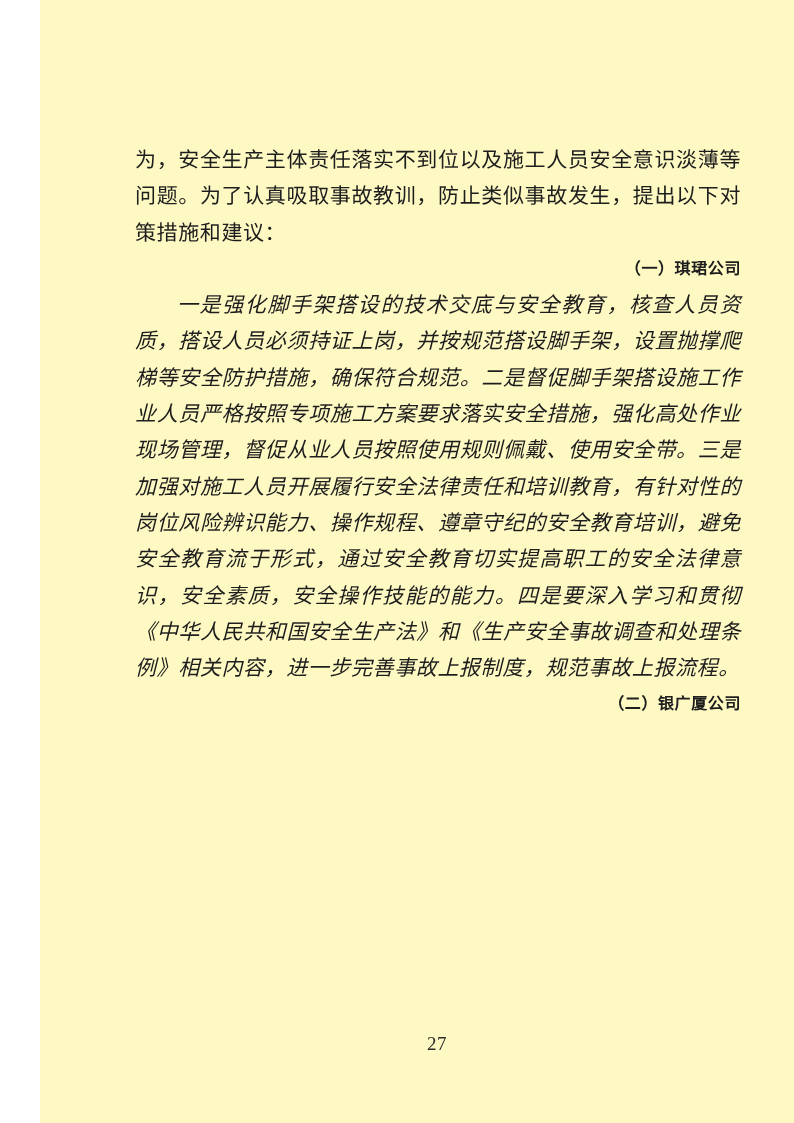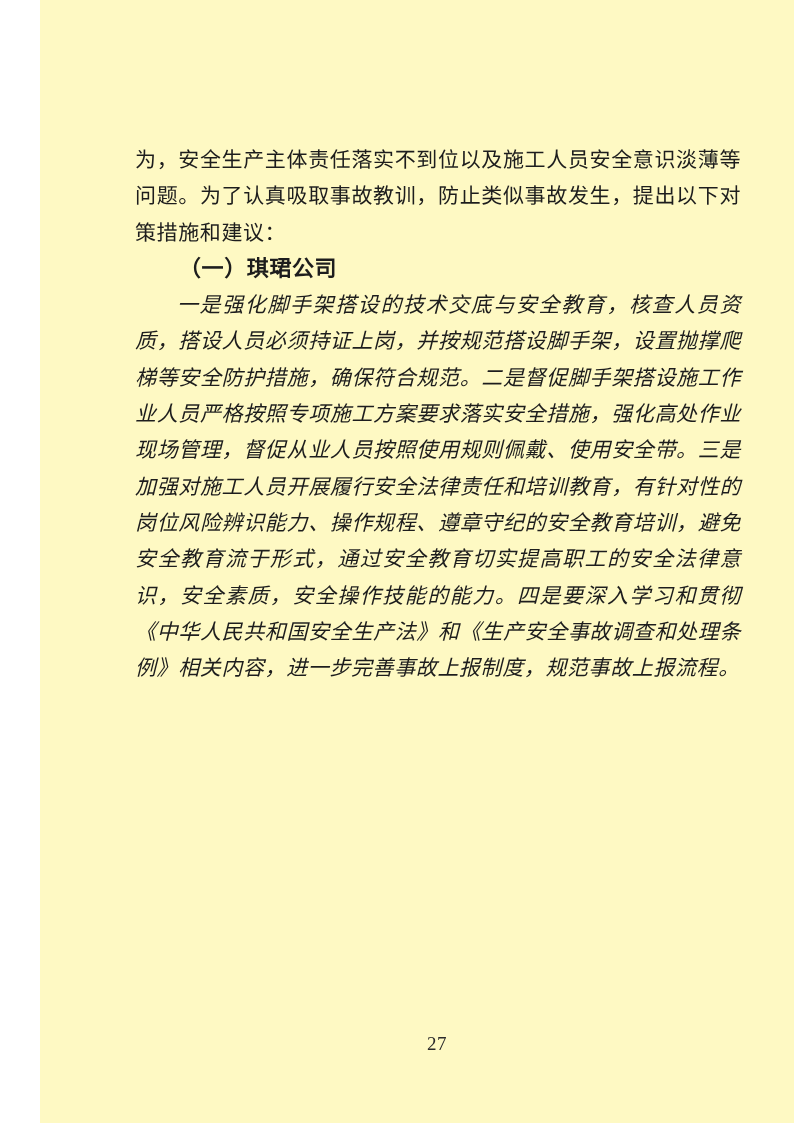--- a/index.html
+++ b/index.html
@@ -37,25 +37,25 @@
     margin: 0;
     padding: 0;
   }
   .para.indent {
     text-indent: 2em;
     font-style: italic;
   }
   .heading {
     margin: 0;
     padding: 0;
-    font-size: 22px;
+    font-size: 16px;
     font-weight: bold;
     line-height: 36.3px;
     text-indent: 2em;
-    text-align: left;
+    text-align: right;
     font-family: Liberation Serif, serif;
   }
   .page-number {
     position: absolute;
     top: 1034px;
     left: 0;
     width: 100%;
     text-align: center;
     font-size: 19px;
     line-height: 20px;
@@ -67,17 +67,18 @@
 <body style="background: rgb(255, 255, 255);">
 
 <div class="page">
   <div class="content" style="color: rgb(29, 29, 29);">
     <p class="para">为，安全生产主体责任落实不到位以及施工人员安全意识淡薄等问题。为了认真吸取事故教训，防止类似事故发生，提出以下对策措施和建议：</p>
 
     <h3 class="heading">（一）琪珺公司</h3>
 
     <p class="para indent">一是强化脚手架搭设的技术交底与安全教育，核查人员资质，搭设人员必须持证上岗，并按规范搭设脚手架，设置抛撑爬梯等安全防护措施，确保符合规范。二是督促脚手架搭设施工作业人员严格按照专项施工方案要求落实安全措施，强化高处作业现场管理，督促从业人员按照使用规则佩戴、使用安全带。三是加强对施工人员开展履行安全法律责任和培训教育，有针对性的岗位风险辨识能力、操作规程、遵章守纪的安全教育培训，避免安全教育流于形式，通过安全教育切实提高职工的安全法律意识，安全素质，安全操作技能的能力。四是要深入学习和贯彻《中华人民共和国安全生产法》和《生产安全事故调查和处理条例》相关内容，进一步完善事故上报制度，规范事故上报流程。</p>
 
+    <h3 class="heading">（二）银广厦公司</h3>
 
   </div>
 
   <div class="page-number">27</div>
 </div>
 
 </body></html>

